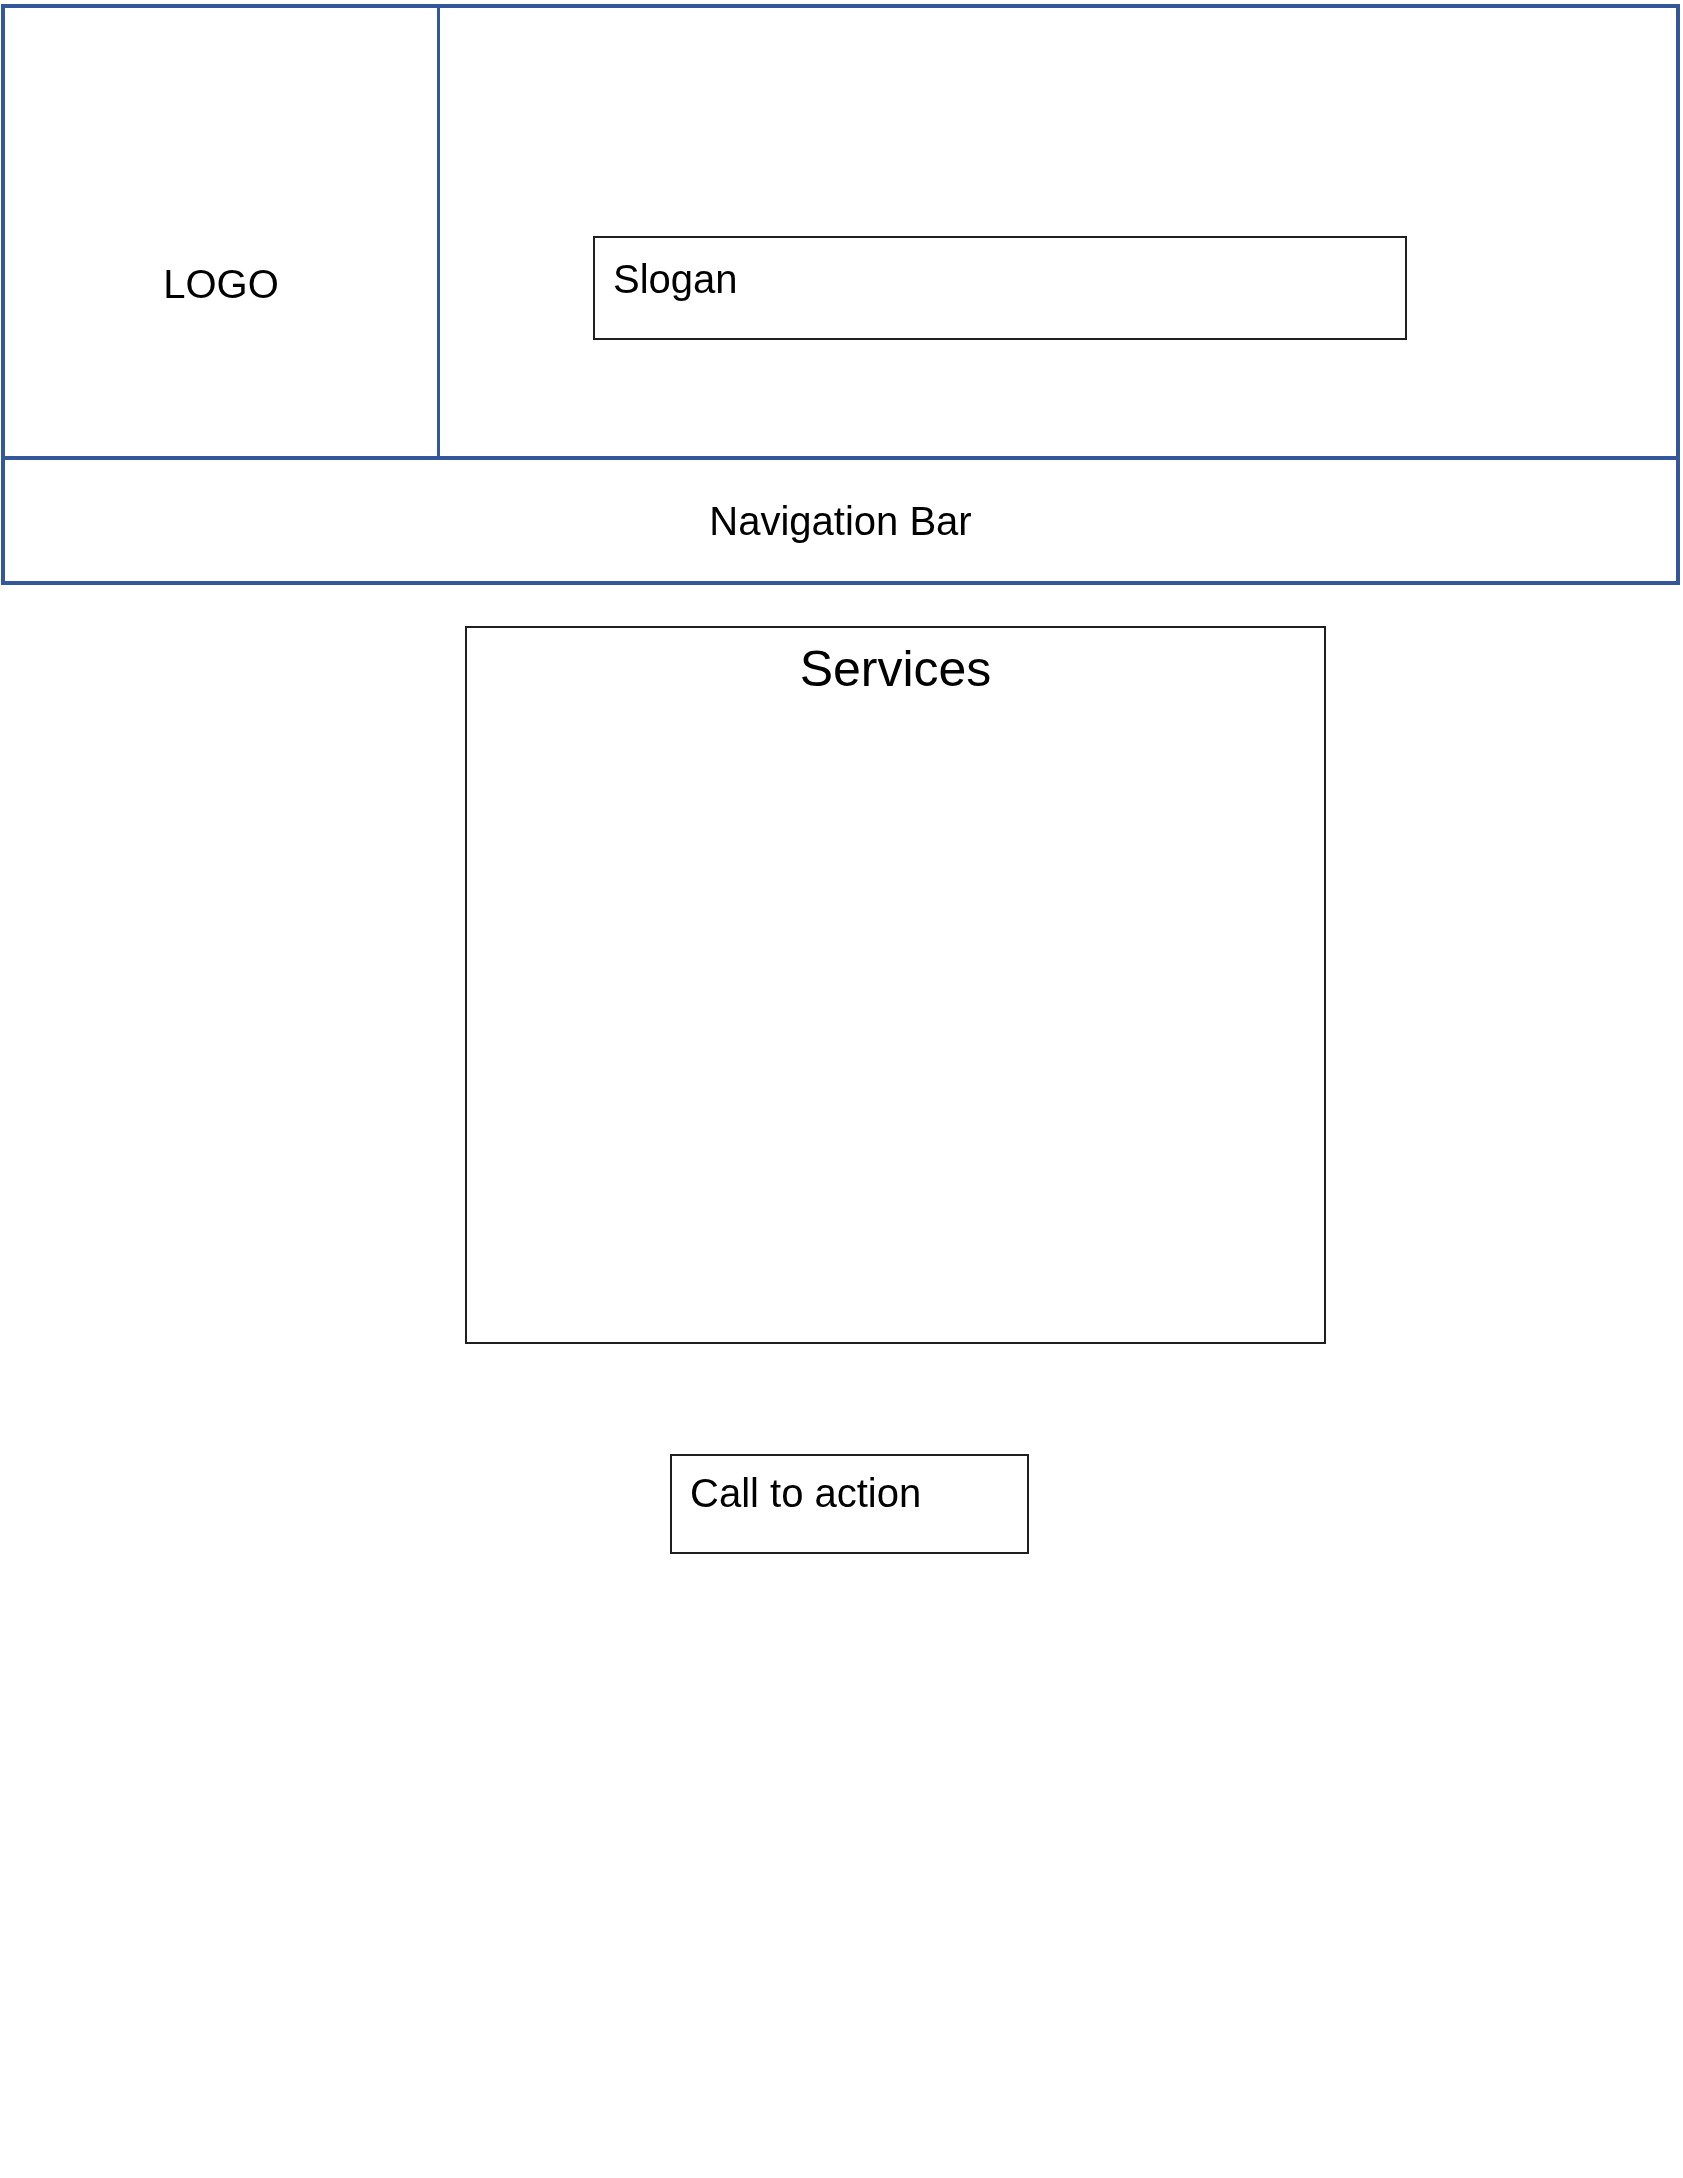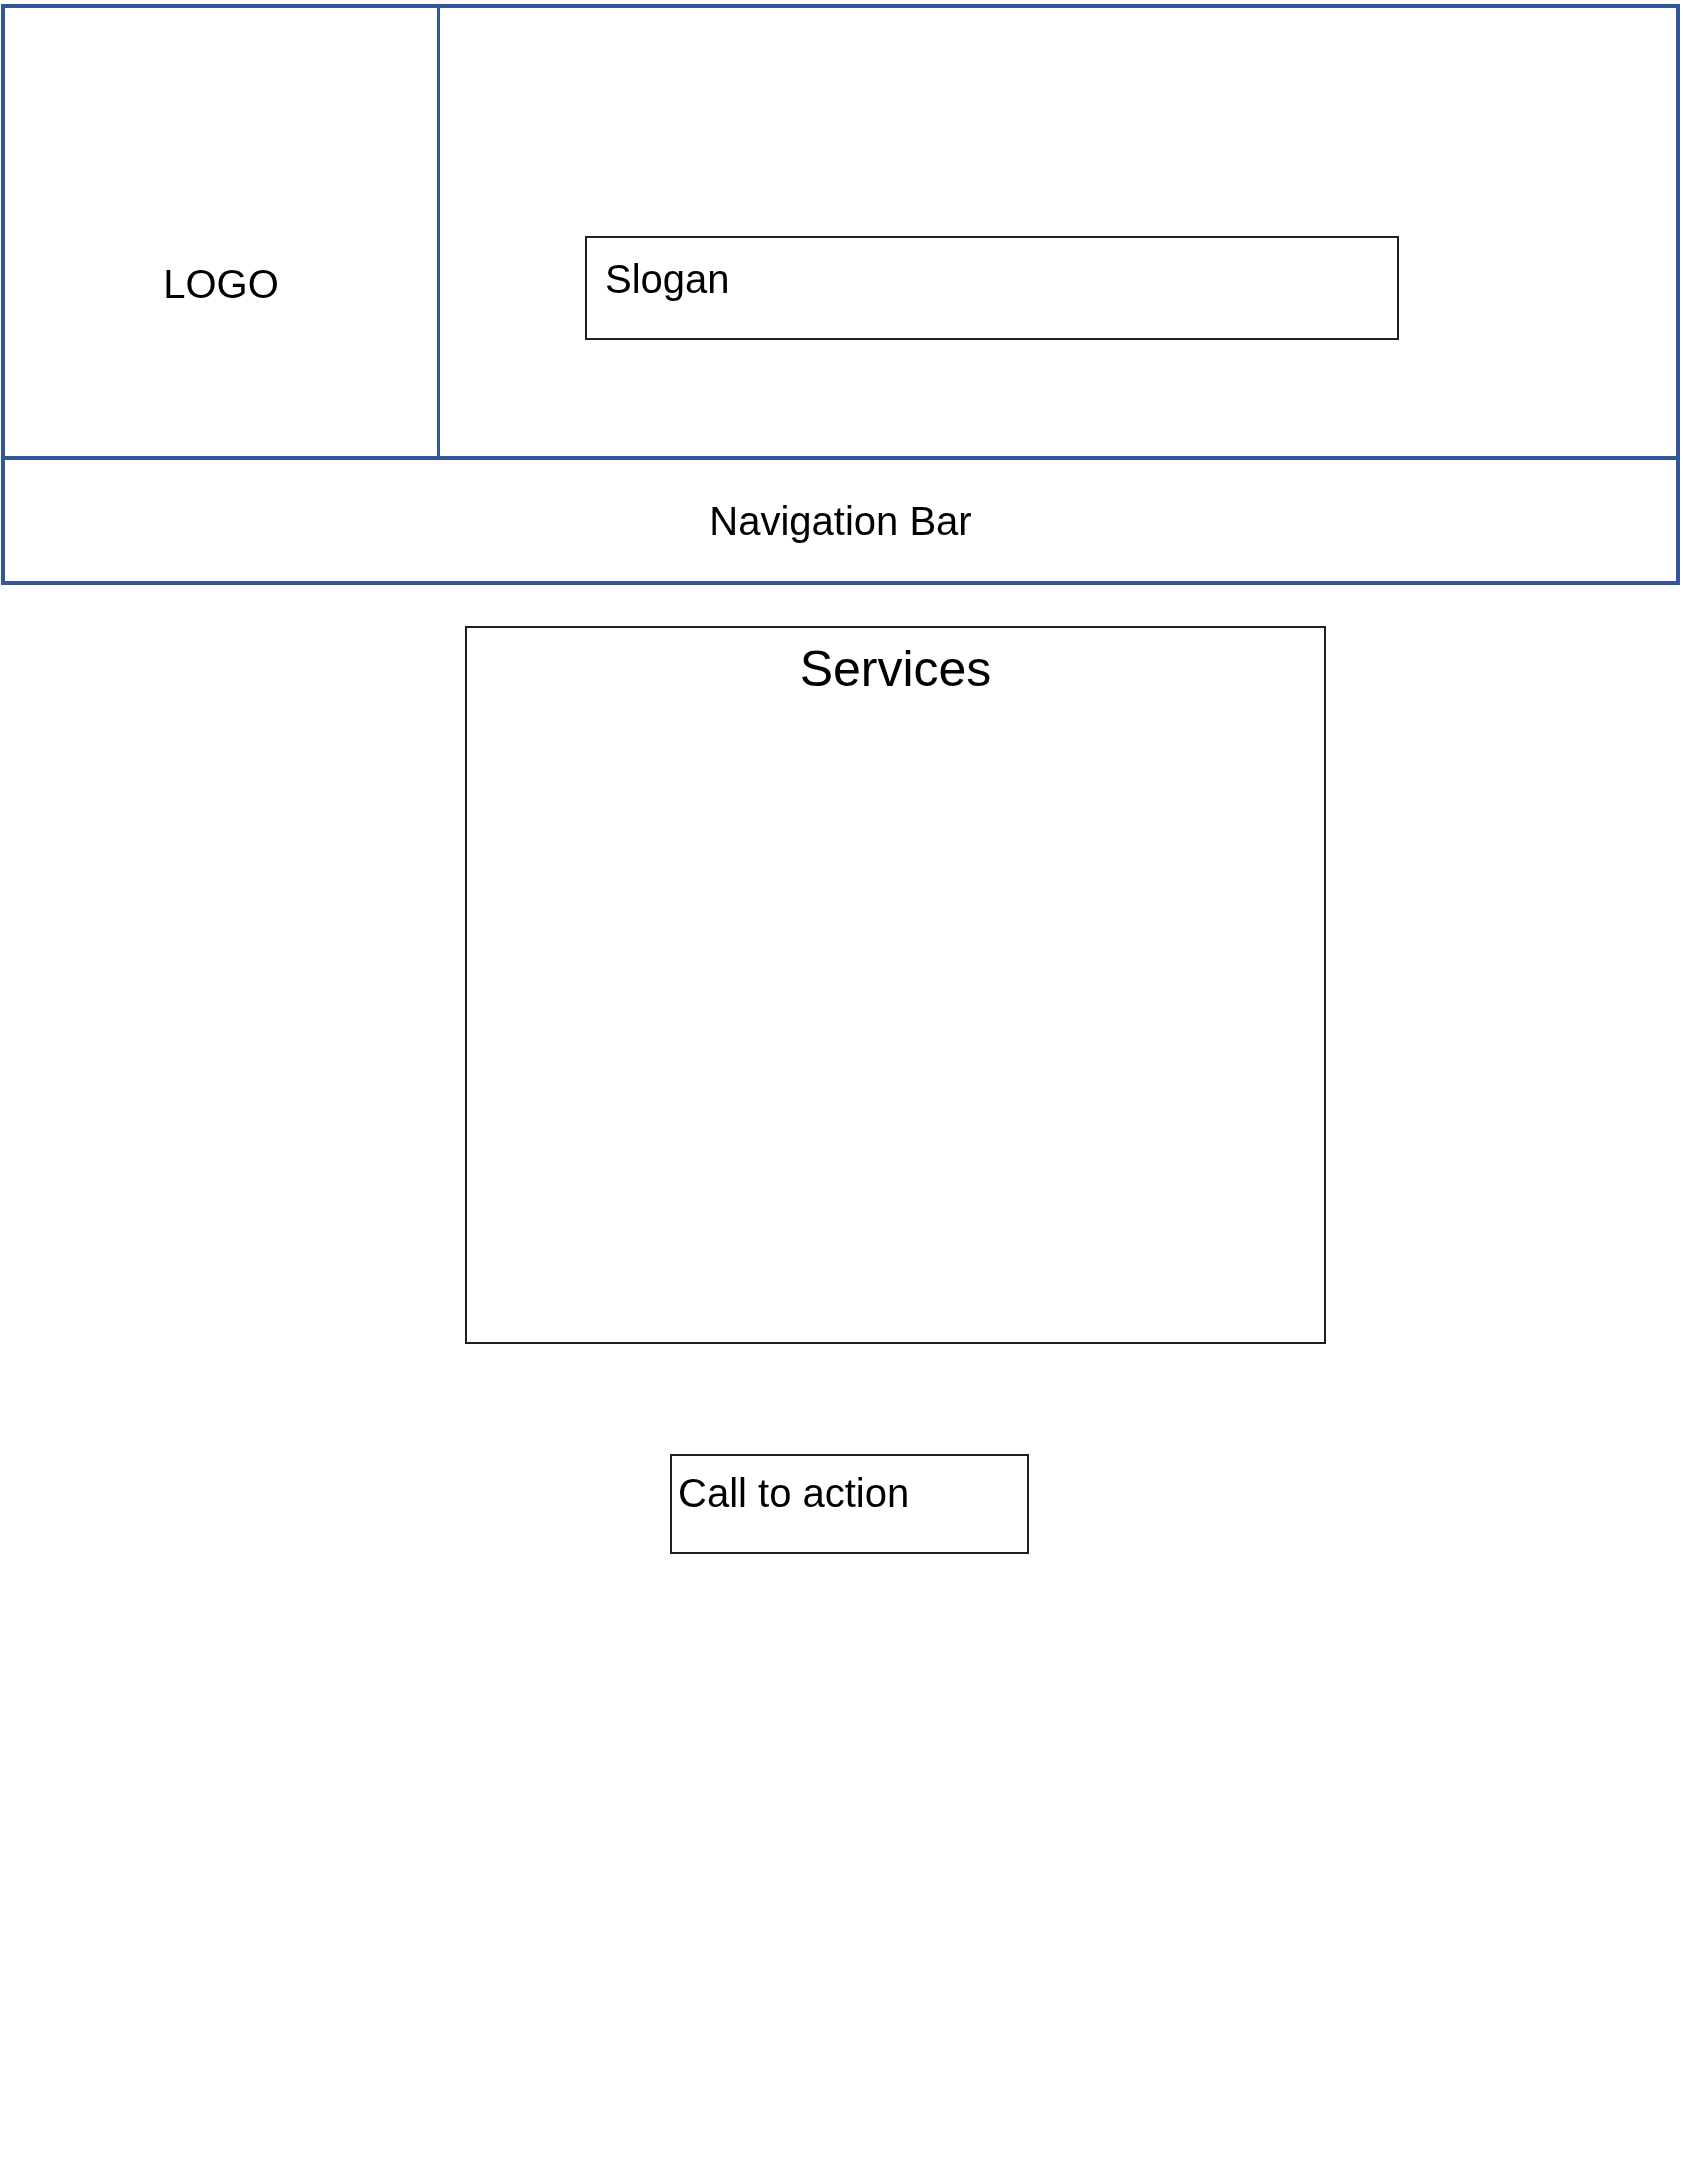--- a/index.html
+++ b/index.html
@@ -19,21 +19,21 @@
   }
   
   .header-frame{
     position:absolute;left:1px;top:4px;
     width:1679px;height:581px;
     border:4px solid var(--blue);
     box-sizing:border-box;
     display:flex;flex-direction:column;
   }
   .header-top{
-    display:flex;flex:1 1 auto;min-height:0;
+    display:flex;flex:1 1 auto;min-height:0;gap:8px;
   }
   .logo-cell{
     position:relative;
     width:435px;flex:0 0 435px;
     border-right:3px solid var(--blue);
     box-sizing:border-box;
   }
   .logo-label{
     position:absolute;left:0;right:0;top:252px;
     text-align:center;
@@ -68,21 +68,21 @@
   }
   .services-title{
     font-size:50px;line-height:59px;
   }
   
   .cta-box{
     position:absolute;left:670px;top:1454px;
     width:359px;height:100px;
     border:2px solid var(--boxline);
     box-sizing:border-box;
-    padding:13px 0 0 6px;
+    padding:13px 0 0 18px;
     font-size:40px;line-height:48px;
     background:var(--bg);
     cursor:default;
   }
   
   .gallery-frame{
     position:absolute;left:1px;top:1564px;
     width:1674px;height:611px;
     border:4px solid var(--blue);
     box-sizing:border-box;

